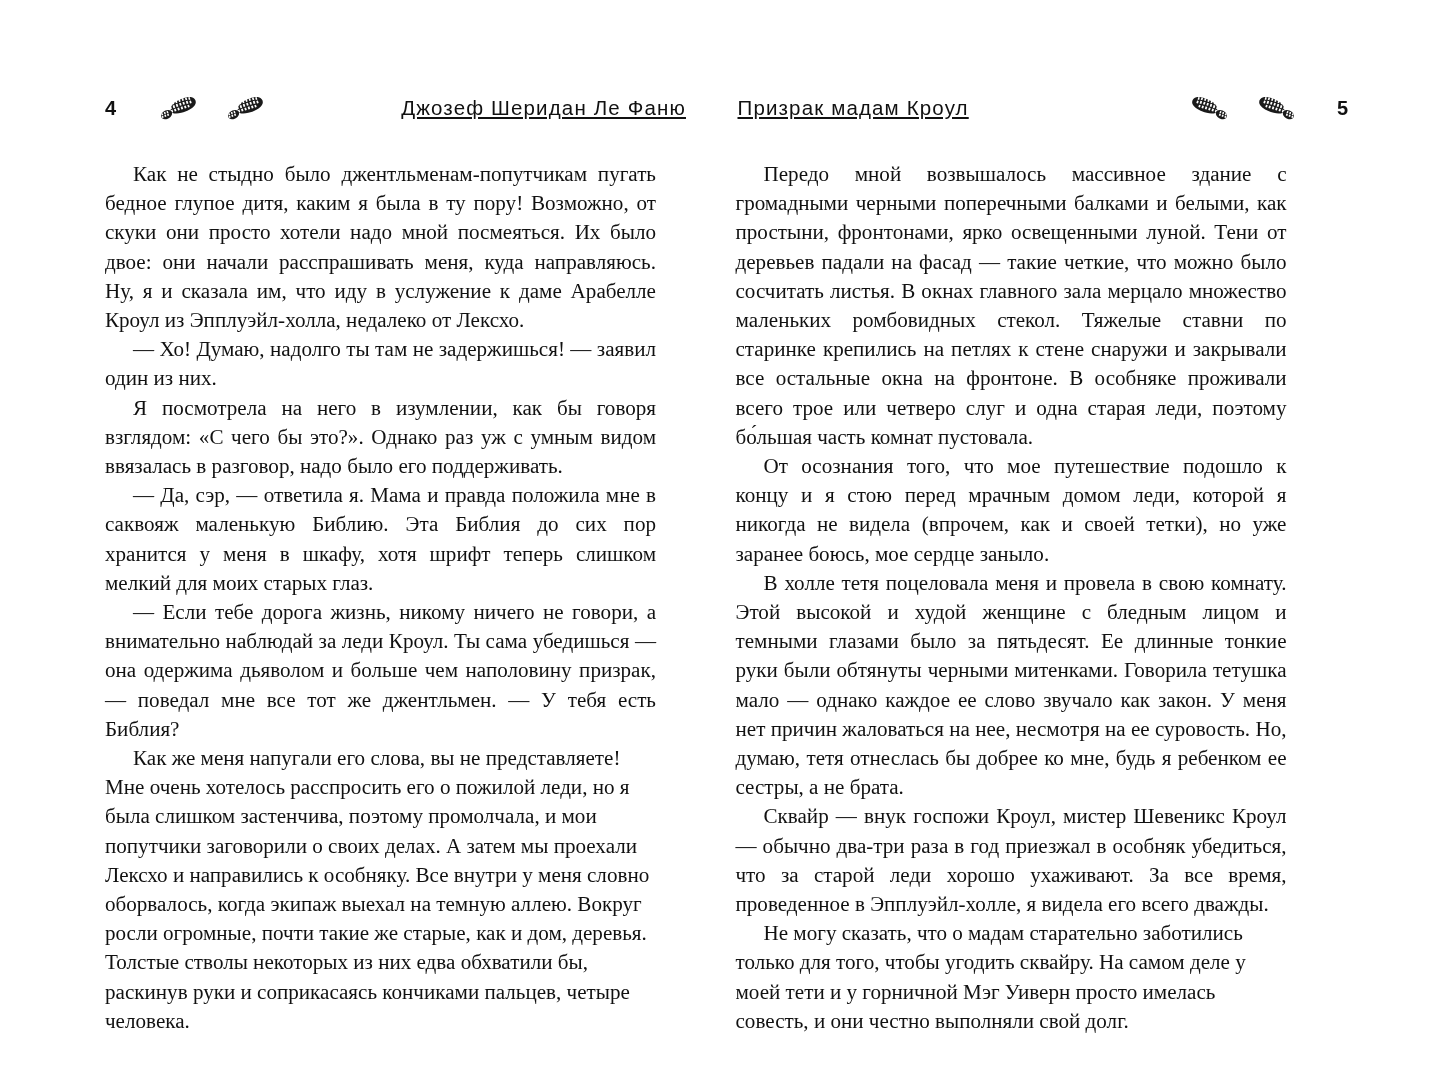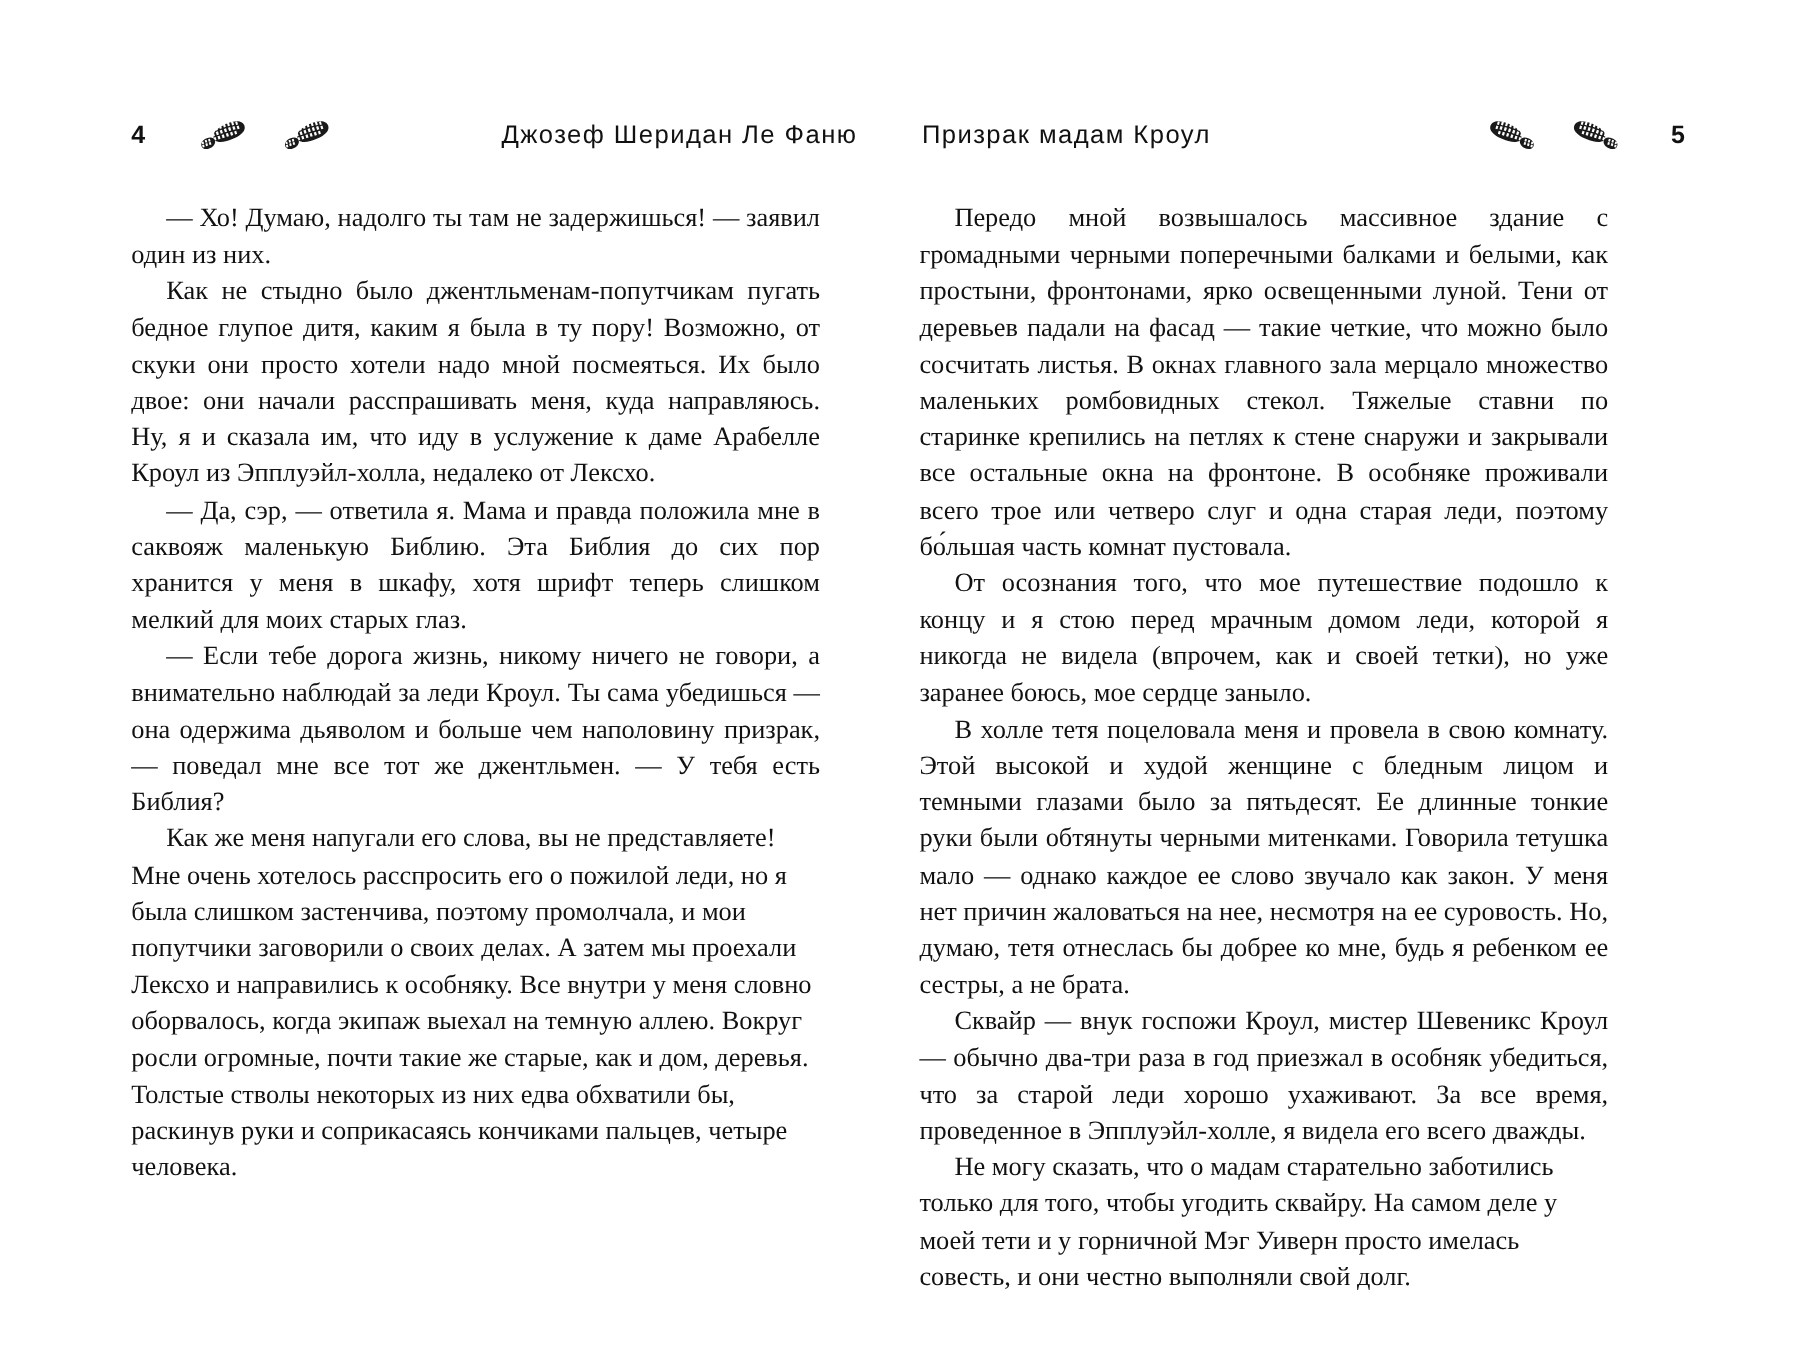--- a/index.html
+++ b/index.html
@@ -46,20 +46,21 @@
   }
 
   .runtitle {
     font-family: "Liberation Sans", "DejaVu Sans", sans-serif;
     font-size: 20.5px;
     font-weight: normal;
     letter-spacing: 1.15px;
     color: #111111;
     white-space: nowrap;
     line-height: 1;
+    text-decoration: underline;
   }
 
   .prints {
     display: flex;
     align-items: center;
     gap: 9px;
   }
   .prints svg { display: block; }
 
   
@@ -169,22 +170,23 @@
               <rect x="8.2" y="14.6" width="1.6" height="2.1" fill="#ffffff"></rect>
             </g>
           </g>
         </svg>
       </span>
 
       <span class="runtitle">Джозеф Шеридан Ле Фаню</span>
     </div>
 
     <div class="textblock">
+      <p>Как не стыдно было джентльменам-попутчикам пугать бедное глупое дитя, каким я была в ту пору! Возможно, от скуки они просто хотели надо мной посмеяться. Их было двое: они начали расспрашивать меня, куда направляюсь. Ну, я и сказала им, что иду в услужение к даме Арабелле Кроул из Эпплуэйл-холла, недалеко от Лексхо.</p>
       <p>— Хо! Думаю, надолго ты там не задержишься! — заявил один из них.</p>
-      <p>Как не стыдно было джентльменам-попутчикам пугать бедное глупое дитя, каким я была в ту пору! Возможно, от скуки они просто хотели надо мной посмеяться. Их было двое: они начали расспрашивать меня, куда направляюсь. Ну, я и сказала им, что иду в услужение к даме Арабелле Кроул из Эпплуэйл-холла, недалеко от Лексхо.</p>
+      <p>Я посмотрела на него в изумлении, как бы говоря взглядом: «С чего бы это?». Однако раз уж с умным видом ввязалась в разговор, надо было его поддерживать.</p>
       <p>— Да, сэр, — ответила я. Мама и правда положила мне в саквояж маленькую Библию. Эта Библия до сих пор хранится у меня в шкафу, хотя шрифт теперь слишком мелкий для моих старых глаз.</p>
       <p>— Если тебе дорога жизнь, никому ничего не говори, а внимательно наблюдай за леди Кроул. Ты сама убедишься — она одержима дьяволом и больше чем наполовину призрак, — поведал мне все тот же джентльмен. — У тебя есть Библия?</p>
       <p>Как же меня напугали его слова, вы не представляете! Мне очень хотелось расспросить его о пожилой леди, но я была слишком застенчива, поэтому промолчала, и мои попутчики заговорили о своих делах. А затем мы проехали Лексхо и направились к особняку. Все внутри у меня словно оборвалось, когда экипаж выехал на темную аллею. Вокруг росли огромные, почти такие же старые, как и дом, деревья. Толстые стволы некоторых из них едва обхватили бы, раскинув руки и соприкасаясь кончиками пальцев, четыре человека.</p>
     </div>
   </div>
 
   <div class="page page-right">
 
     <div class="runhead">
       <span class="runtitle">Призрак мадам Кроул</span>

